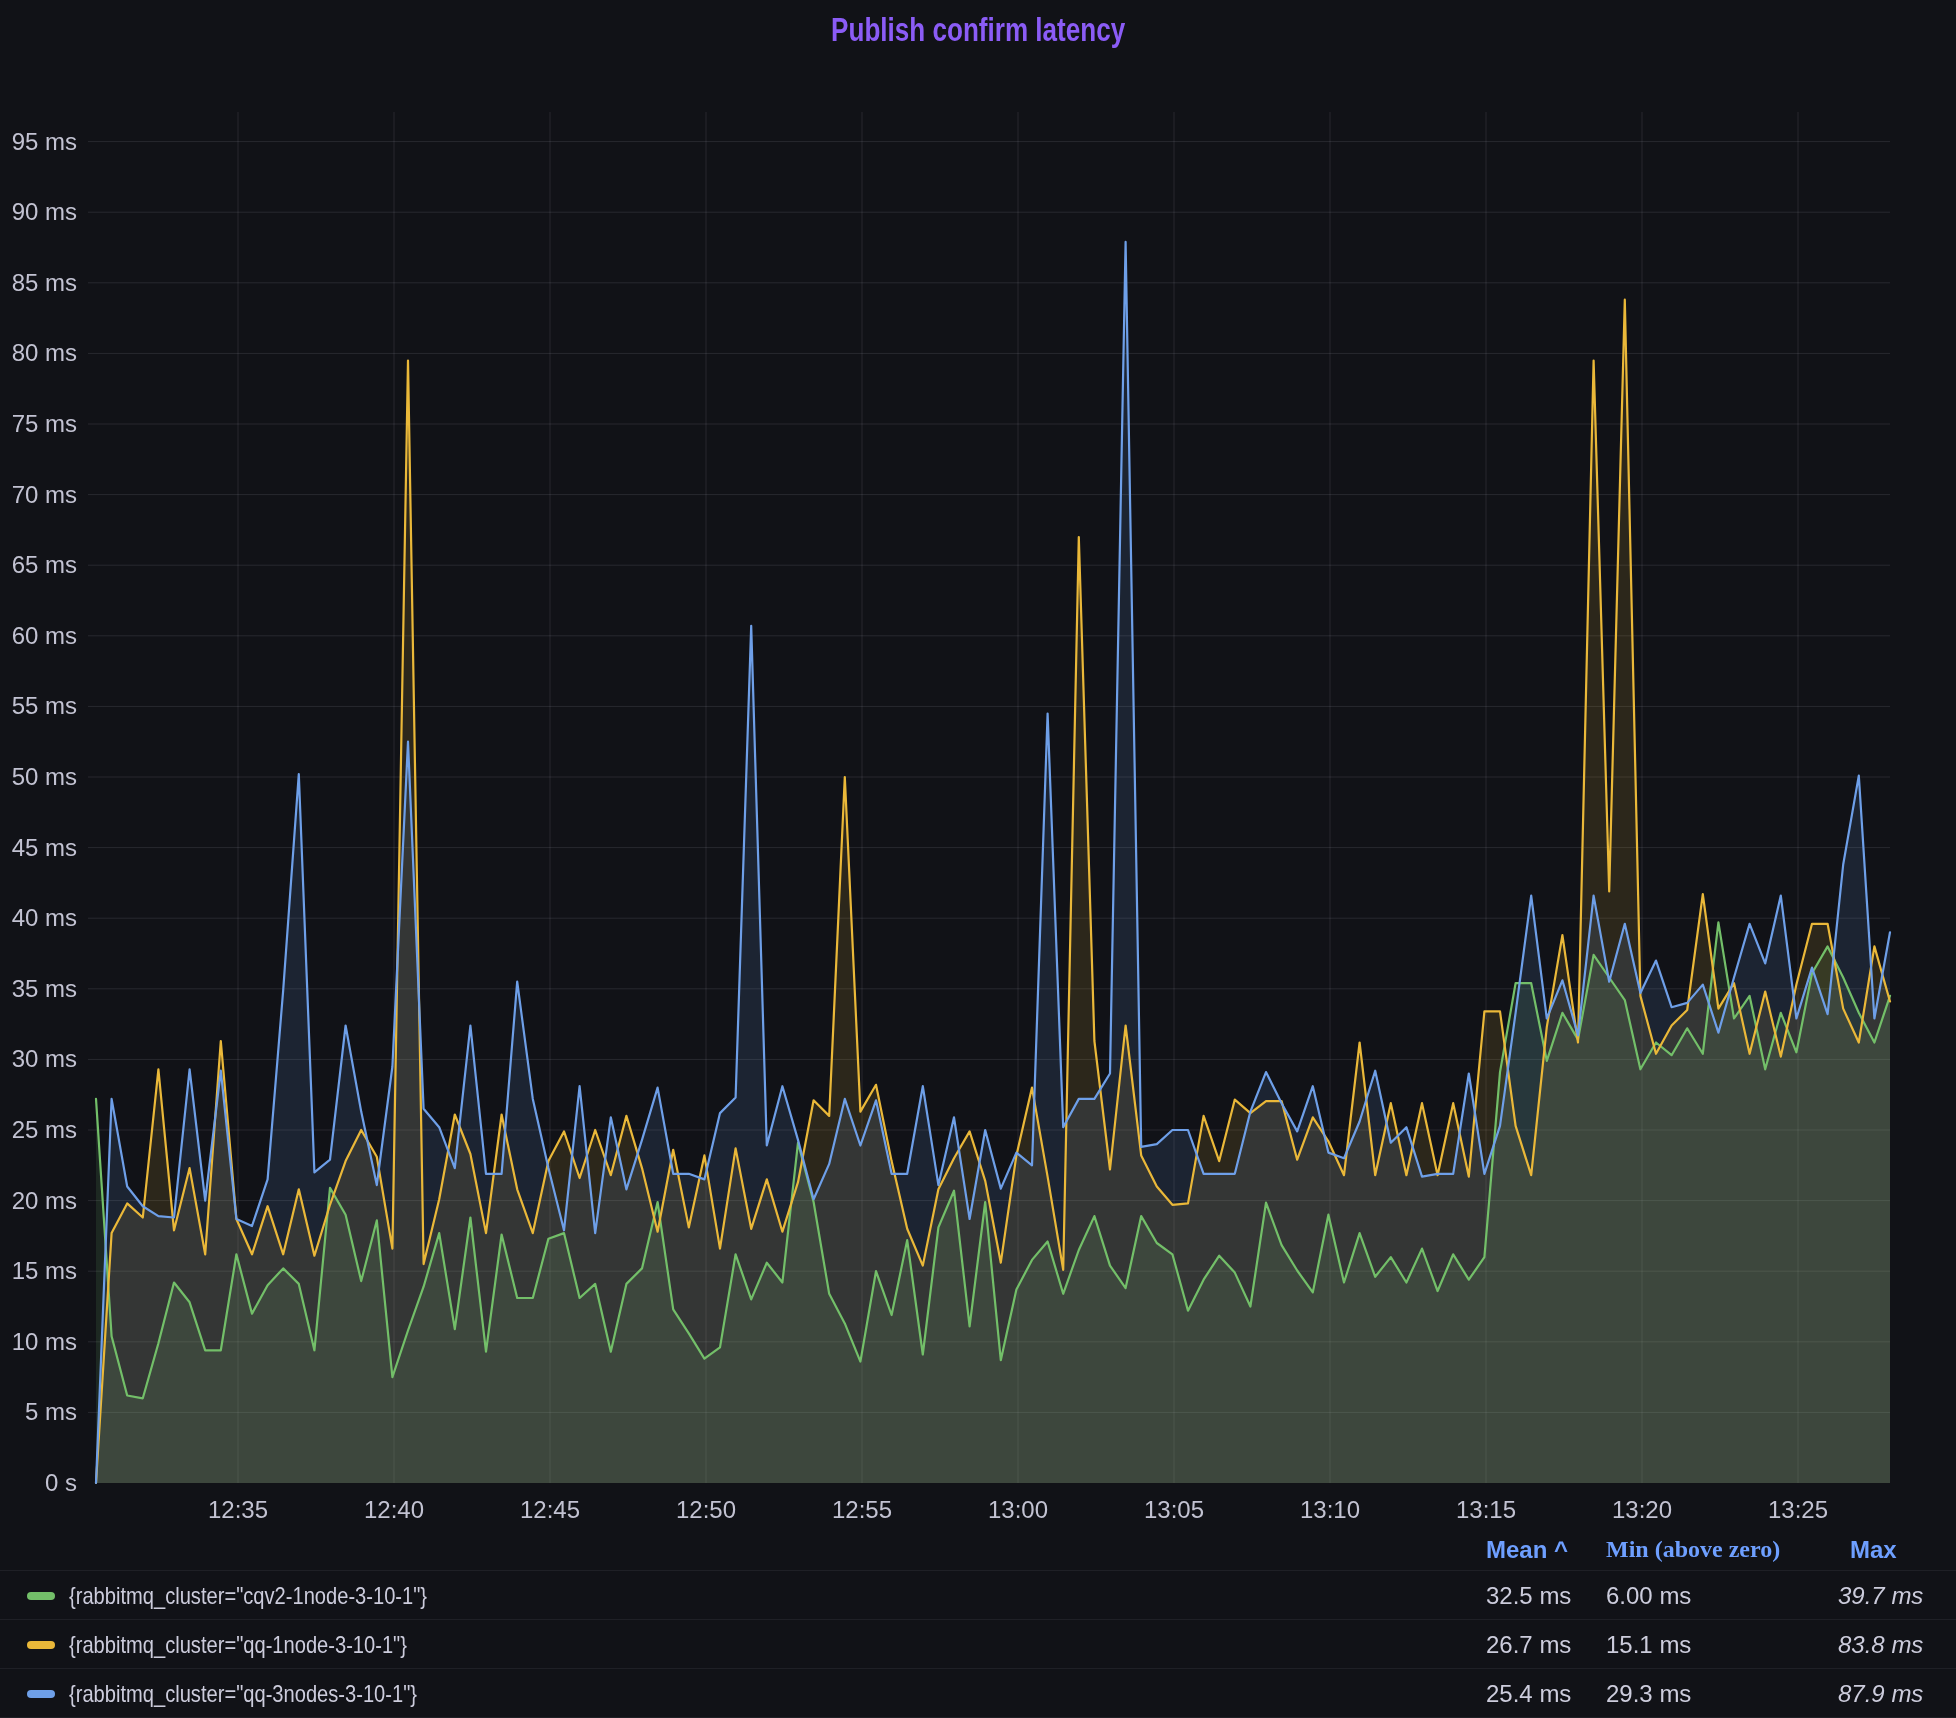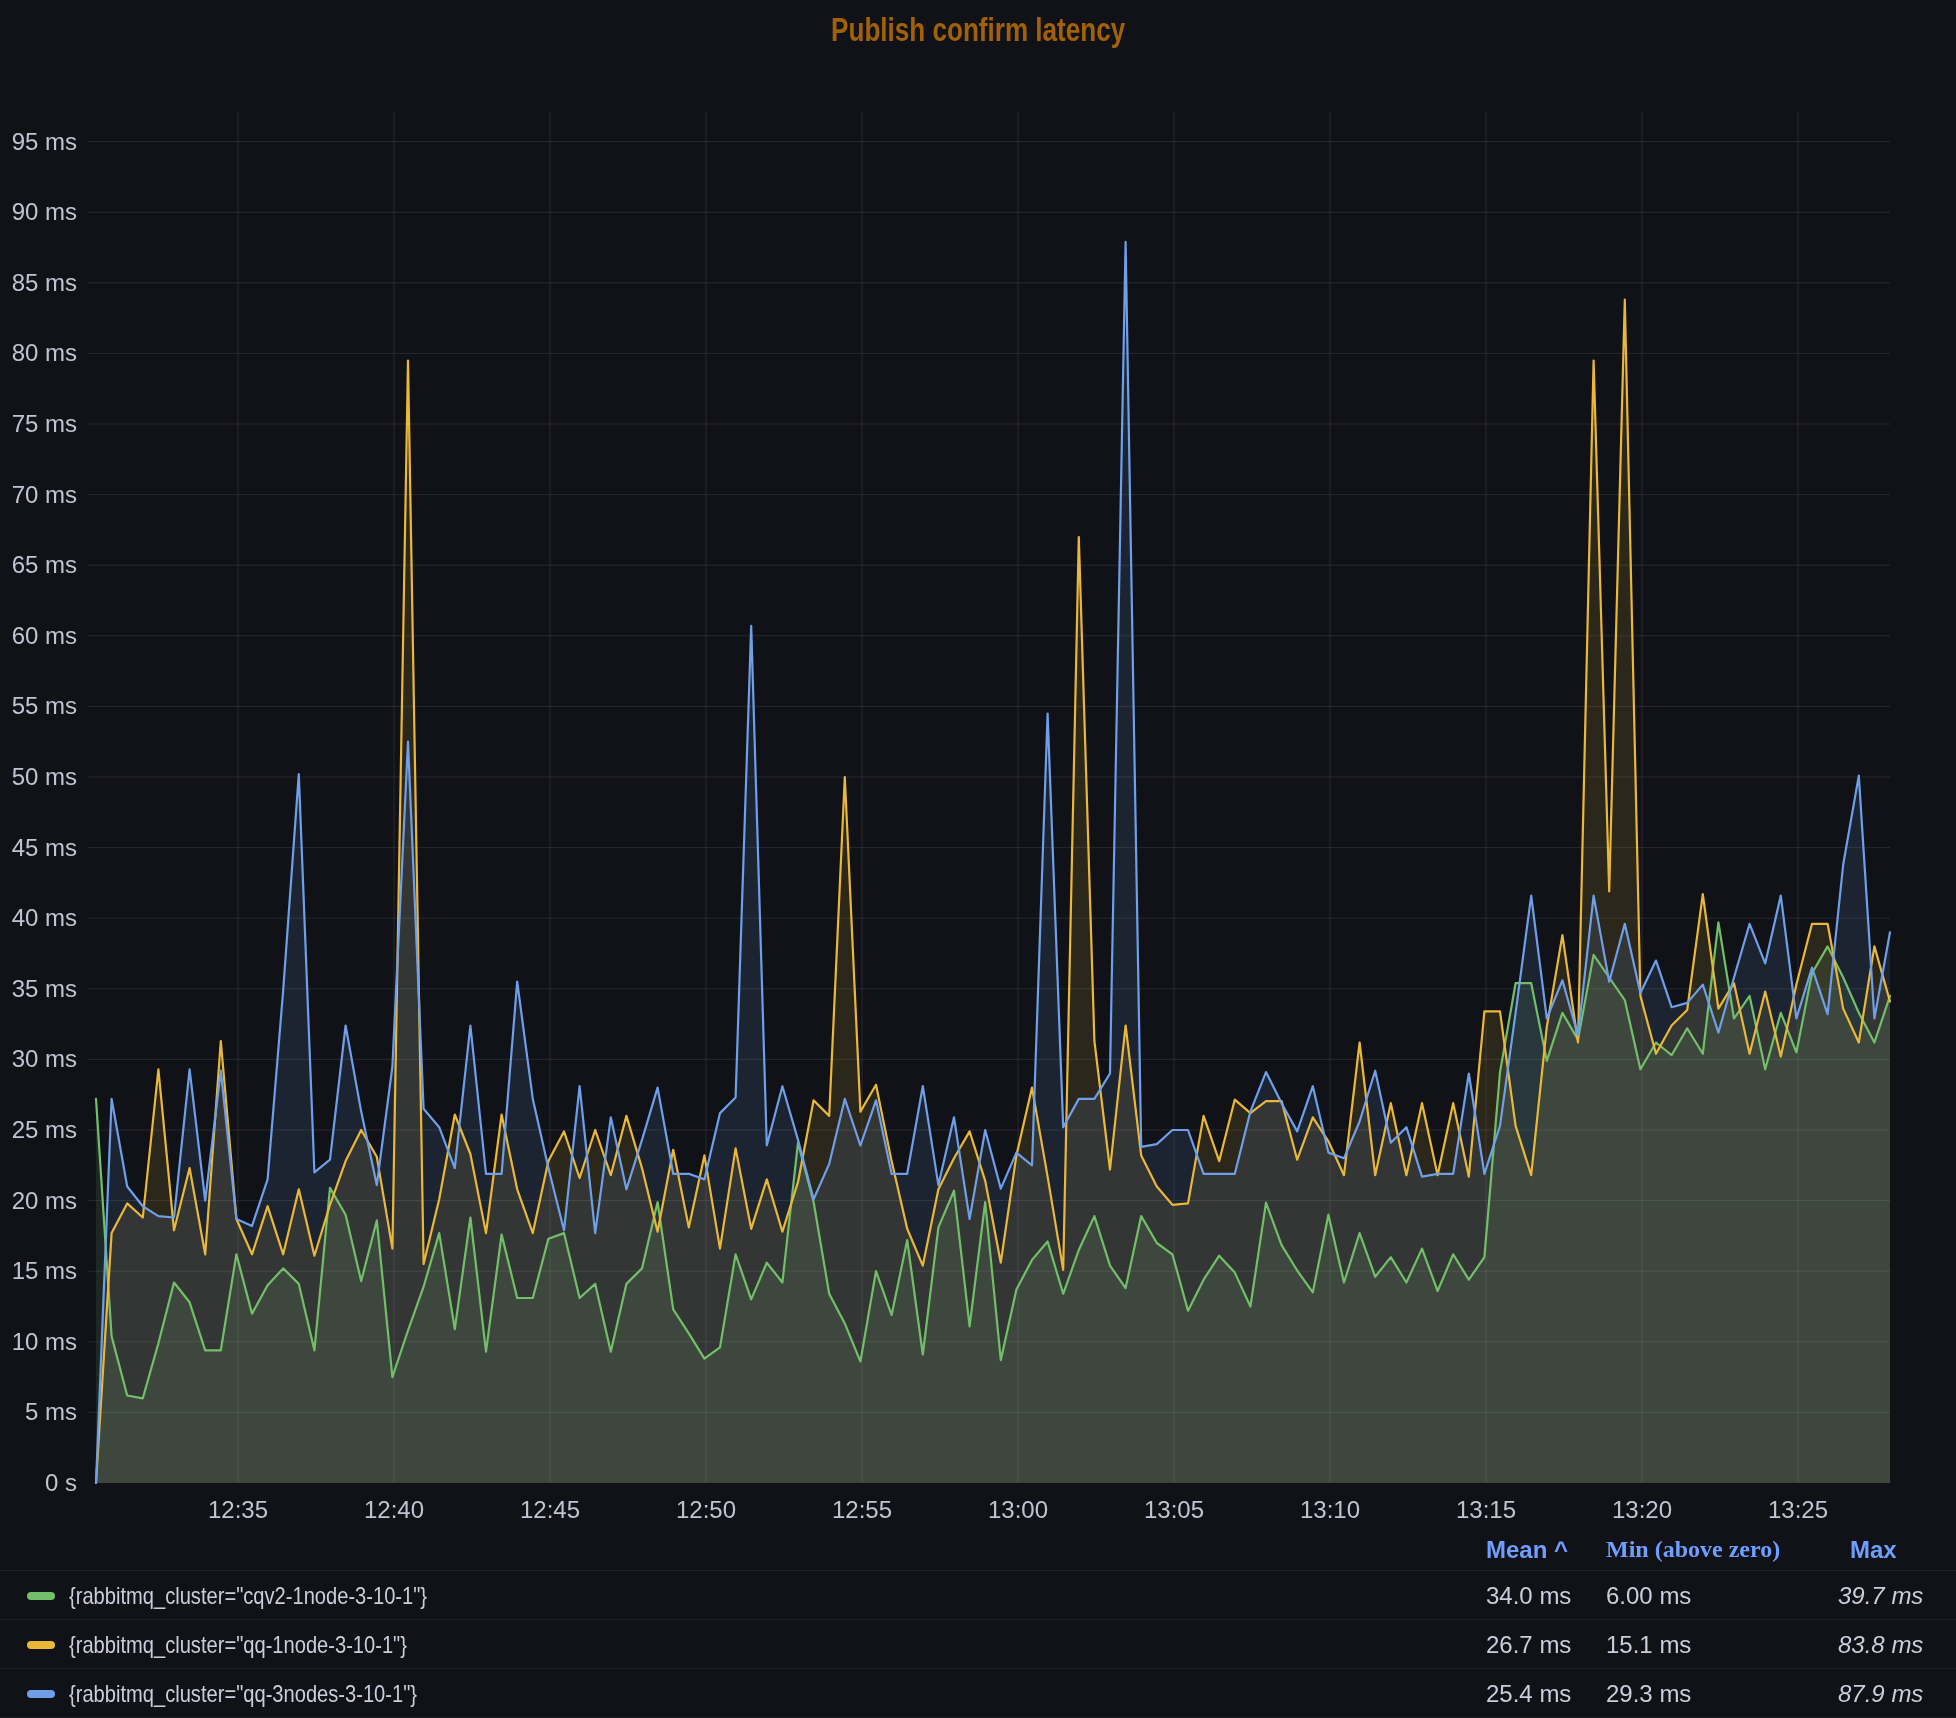--- a/index.html
+++ b/index.html
@@ -1,15 +1,15 @@
 <!DOCTYPE html>
 <html><head><meta charset="utf-8"><style>
 html,body{margin:0;padding:0;background:#111217;width:1956px;height:1718px;overflow:hidden;}
 body{font-family:"Liberation Sans", sans-serif;position:relative;}
-.title{position:absolute;top:11px;left:0;width:1956px;text-align:center;color:#a16207;font-size:33px;font-weight:700;}
+.title{position:absolute;top:11px;left:0;width:1956px;text-align:center;color:#8b5cf6;font-size:33px;font-weight:700;}
 .title span{display:inline-block;transform:scaleX(0.79);transform-origin:center;}
 .chart{position:absolute;top:0;left:0;}
 .lhead{position:absolute;top:1536px;left:0;width:1956px;color:#6E9FFF;font-size:24px;font-weight:700;}
 .lhead span{position:absolute;white-space:nowrap;}
 .lrow{position:absolute;left:0;width:1956px;height:49px;border-top:1px solid rgba(204,204,220,0.08);color:#CCCCDC;font-size:24px;}
 .lrow .sw{position:absolute;left:27px;top:21px;width:28px;height:8px;border-radius:4px;}
 .lrow .lbl{position:absolute;left:69px;top:11px;white-space:nowrap;display:inline-block;transform:scaleX(0.838);transform-origin:left;}
 .v{position:absolute;top:11px;white-space:nowrap;}
 .v1{left:1486px;} .v2{left:1606px;} .v3{left:1838px;font-style:italic;}
 .hr2{position:absolute;top:1717px;left:0;width:1956px;border-top:1px solid rgba(204,204,220,0.08);}
@@ -96,21 +96,21 @@
 </svg></div>
 <div class="title"><span>Publish confirm latency</span></div>
 <div class="lhead">
     <span style="left:1486px;">Mean ^</span>
     <span style="left:1606px;font-family:Liberation Serif, serif;">Min (above zero)</span>
     <span style="left:1838px;margin-left:12px;">Max</span>
   </div>
 <div class="lrow" style="top:1570px;">
 <span class="sw" style="background:#73BF69;"></span>
     <span class="lbl">{rabbitmq_cluster="cqv2-1node-3-10-1"}</span>
-<span class="v v1">34.0 ms</span>
+<span class="v v1">32.5 ms</span>
     <span class="v v2">6.00 ms</span>
     <span class="v v3">39.7 ms</span>
   </div>
 <div class="lrow" style="top:1619px;">
 <span class="sw" style="background:#EAB839;"></span>
     <span class="lbl">{rabbitmq_cluster="qq-1node-3-10-1"}</span>
 <span class="v v1">26.7 ms</span>
     <span class="v v2">15.1 ms</span>
     <span class="v v3">83.8 ms</span>
   </div>

